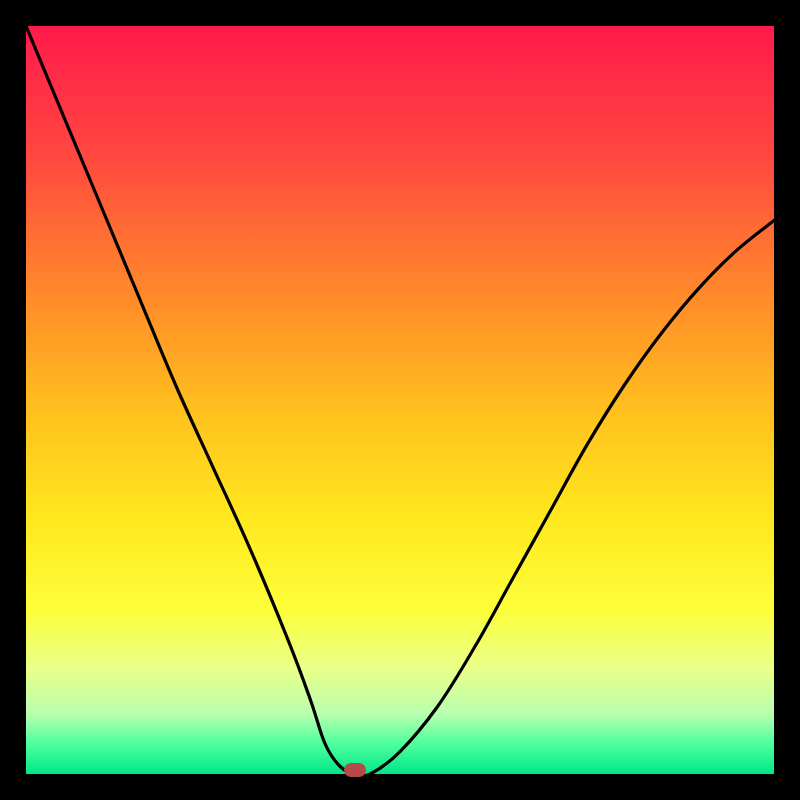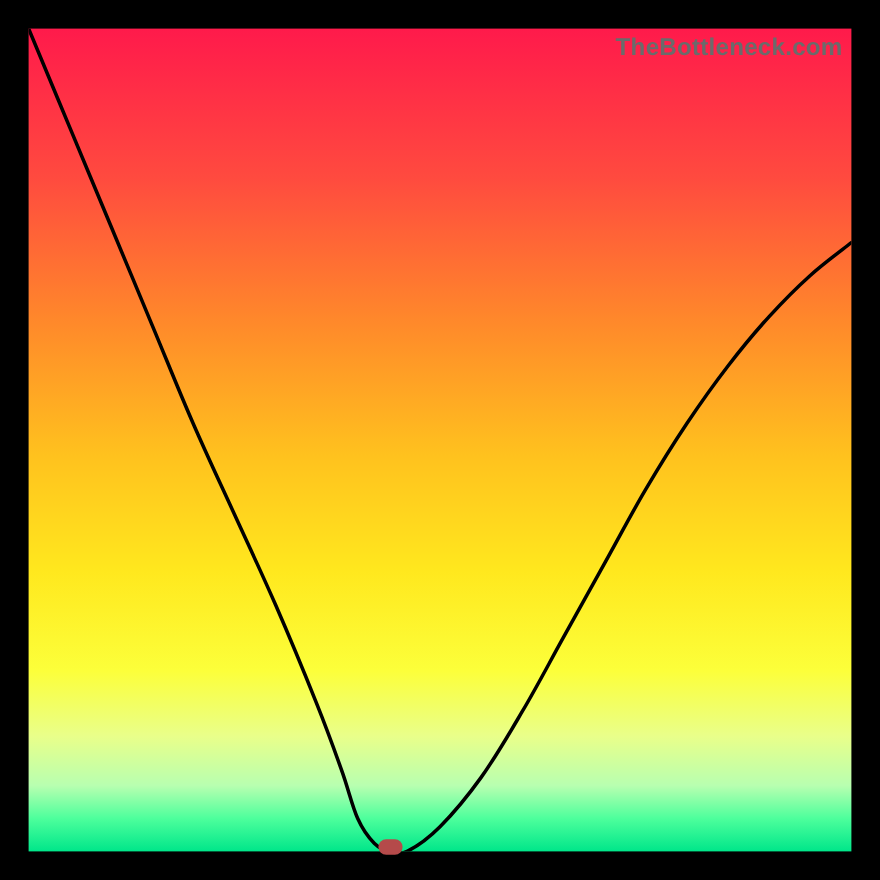--- a/index.html
+++ b/index.html
@@ -52,21 +52,20 @@
     background: #b54a4a;
     border-radius: 7px;
     transform: translate(-50%, -50%);
   }
 </style>
 </head>
 <body>
 
 <div class="frame">
   <div class="plot-area">
-    <span class="watermark">TheBottleneck.com</span>
 
     <svg class="curve" viewBox="0 0 748 748" preserveAspectRatio="none">
       <path fill="none" stroke="#000" stroke-width="3.2" stroke-linejoin="round" stroke-linecap="round" d="M 0.0 0.0 C 6.7 16.2, 23.9 57.4, 37.4 89.8 C 50.9 122.1, 61.3 147.2, 74.8 179.5 C 88.3 211.8, 98.7 237.0, 112.2 269.3 C 125.7 301.6, 136.1 328.1, 149.6 359.0 C 163.1 390.0, 173.5 411.7, 187.0 441.3 C 200.5 470.9, 210.9 492.6, 224.4 523.6 C 237.9 554.6, 251.0 586.4, 261.8 613.4 C 272.6 640.3, 277.5 654.4, 284.2 673.2 C 291.0 692.0, 293.8 706.0, 299.2 718.1 C 304.6 730.2, 308.8 735.1, 314.2 740.5 C 319.5 745.9, 323.7 746.7, 329.1 748.0 C 334.5 749.3, 336.0 752.0, 344.1 748.0 C 352.2 744.0, 361.9 737.7, 374.0 725.6 C 386.1 713.4, 397.9 699.5, 411.4 680.7 C 424.9 661.8, 435.3 643.7, 448.8 620.8 C 462.3 598.0, 472.7 577.8, 486.2 553.5 C 499.7 529.3, 510.1 510.4, 523.6 486.2 C 537.1 462.0, 547.5 441.8, 561.0 418.9 C 574.5 396.0, 584.9 379.2, 598.4 359.0 C 611.9 338.8, 622.3 324.2, 635.8 306.7 C 649.3 289.2, 659.7 276.6, 673.2 261.8 C 686.7 247.0, 697.1 236.5, 710.6 224.4 C 724.1 212.3, 741.3 199.9, 748.0 194.5"></path>
     </svg>
 
     <div class="marker" style="left:329.1px; top:744.0px;"></div>
   </div>
 </div>
 
 </body></html>

